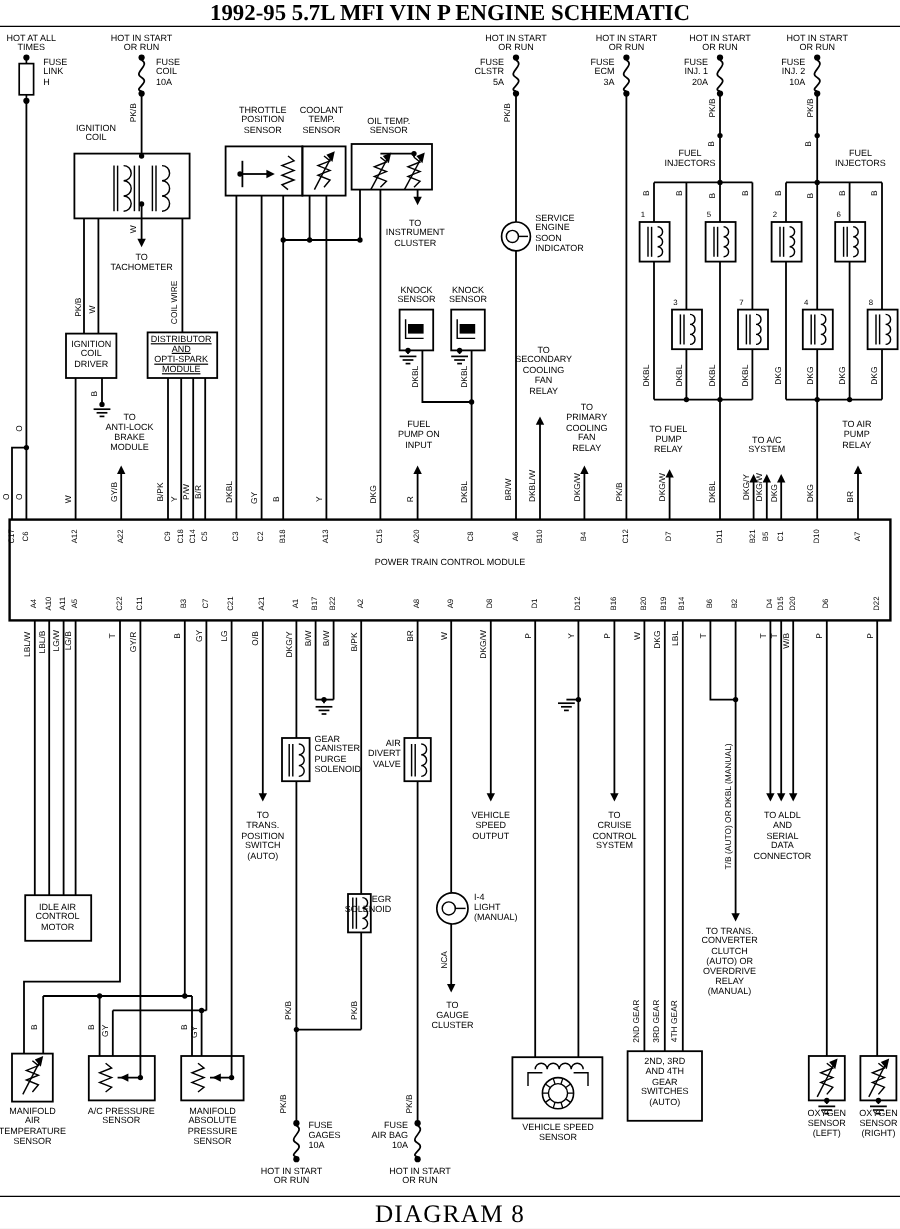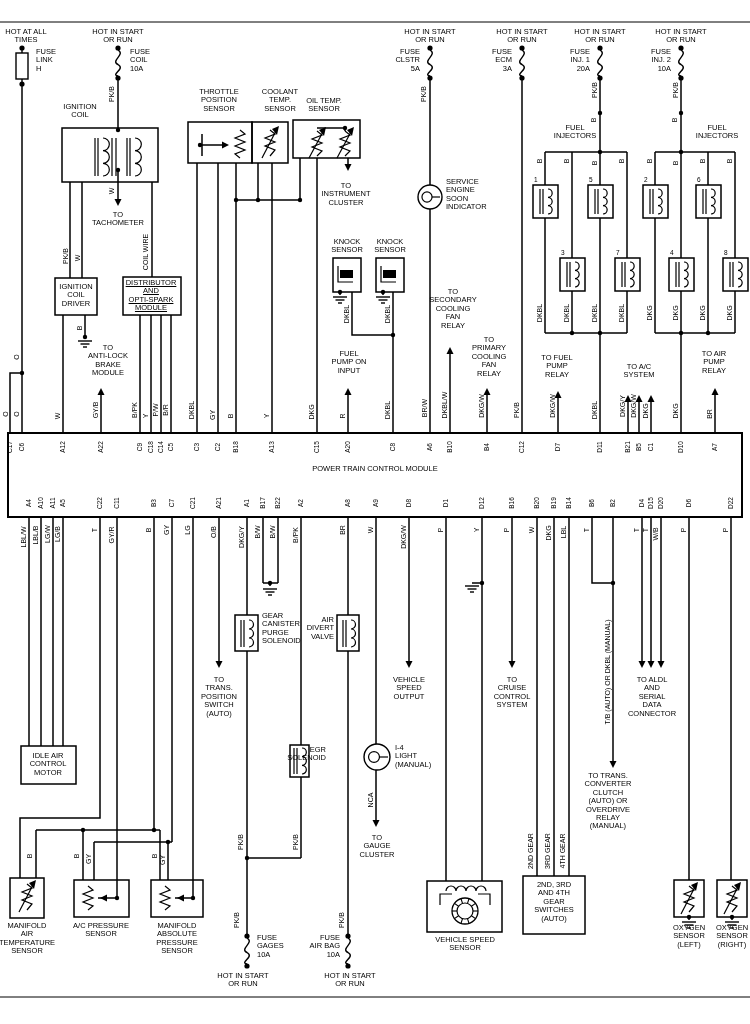--- a/index.html
+++ b/index.html
@@ -15,20 +15,21 @@
   .lbl.num{font-size:6.5px;}
   #title{position:absolute;left:50%;top:1px;transform:translateX(-50%);
          font-family:"Liberation Serif",serif;font-weight:bold;font-size:19px;white-space:nowrap;}
   #footer{position:absolute;left:50%;top:999px;transform:translateX(-50%);
           font-family:"Liberation Serif",serif;font-size:21px;letter-spacing:1px;white-space:nowrap;}
 </style>
 </head>
 <body>
 
 <div id="stage">
+  <div id="title">1992-95 5.7L MFI VIN P ENGINE SCHEMATIC</div>
   <svg id="wiresvg" width="750" height="1024">
       <line x1="0" y1="22" x2="750" y2="22" stroke="#000000" stroke-width="1"></line>
       <line x1="0" y1="997" x2="750" y2="997" stroke="#000000" stroke-width="1"></line>
       <polyline points="22,84 22,433" fill="none" stroke="#000000" stroke-width="1.5"></polyline>
       <polyline points="22,373 10,373 10,433" fill="none" stroke="#000000" stroke-width="1.5"></polyline>
       <polyline points="118,78 118,130" fill="none" stroke="#000000" stroke-width="1.5"></polyline>
       <polyline points="70,182 70,278" fill="none" stroke="#000000" stroke-width="1.5"></polyline>
       <polyline points="82,182 82,278" fill="none" stroke="#000000" stroke-width="1.5"></polyline>
       <polyline points="118,170 118,202" fill="none" stroke="#000000" stroke-width="1.5"></polyline>
       <polyline points="152,182 152,277" fill="none" stroke="#000000" stroke-width="1.5"></polyline>
@@ -349,20 +350,21 @@
       <line x1="462.5278640450004" y1="918.6084521303612" x2="460.9827790731257" y2="923.363734711837" stroke="#000000" stroke-width="1.1"></line>
       <line x1="458.5278640450004" y1="915.7022820183398" x2="454.4827790731257" y2="918.6412082798022" stroke="#000000" stroke-width="1.1"></line>
       <line x1="457" y1="911" x2="452" y2="911" stroke="#000000" stroke-width="1.1"></line>
       <line x1="458.5278640450004" y1="906.2977179816602" x2="454.4827790731257" y2="903.3587917201978" stroke="#000000" stroke-width="1.1"></line>
       <line x1="462.5278640450004" y1="903.3915478696388" x2="460.9827790731257" y2="898.636265288163" stroke="#000000" stroke-width="1.1"></line>
       <line x1="467.4721359549996" y1="903.3915478696388" x2="469.0172209268743" y2="898.636265288163" stroke="#000000" stroke-width="1.1"></line>
       <line x1="471.4721359549996" y1="906.2977179816602" x2="475.5172209268743" y2="903.3587917201978" stroke="#000000" stroke-width="1.1"></line>
       <polyline points="440,905 440,894 452,894" fill="none" stroke="#000000" stroke-width="1.2"></polyline>
       <polyline points="490,905 490,894 478,894" fill="none" stroke="#000000" stroke-width="1.2"></polyline>
     </svg>
+  <div id="footer">DIAGRAM 8</div>
 <div class="lbl c" style="left: 26px; top: 28px;">HOT AT ALL
 TIMES</div>
     <div class="lbl " style="left: 36px; top: 48px;">FUSE
 LINK
 H</div>
     <div class="lbl c" style="left: 118px; top: 28px;">HOT IN START
 OR RUN</div>
     <div class="lbl " style="left: 130px; top: 48px;">FUSE
 COIL
 10A</div>
@@ -384,21 +386,21 @@
     <div class="lbl c" style="left: 681px; top: 28px;">HOT IN START
 OR RUN</div>
     <div class="lbl r" style="left: 671px; top: 48px;">FUSE
 INJ. 2
 10A</div>
     <div class="lbl c" style="left: 80px; top: 103px;">IGNITION
 COIL</div>
     <div class="lbl c" style="left: 219px; top: 88px;">THROTTLE
 POSITION
 SENSOR</div>
-    <div class="lbl c" style="left: 280px; top: 88px;">COOLANT
+    <div class="lbl c" style="left: 268px; top: 88px;">COOLANT
 TEMP.
 SENSOR</div>
     <div class="lbl c" style="left: 324px; top: 97px;">OIL TEMP.
 SENSOR</div>
     <div class="lbl c" style="left: 118px; top: 211px;">TO
 TACHOMETER</div>
     <div class="lbl c" style="left: 76px; top: 283px;">IGNITION
 COIL
 DRIVER</div>
     <div class="lbl c" style="left: 151px; top: 279px; text-decoration: underline;">DISTRIBUTOR

